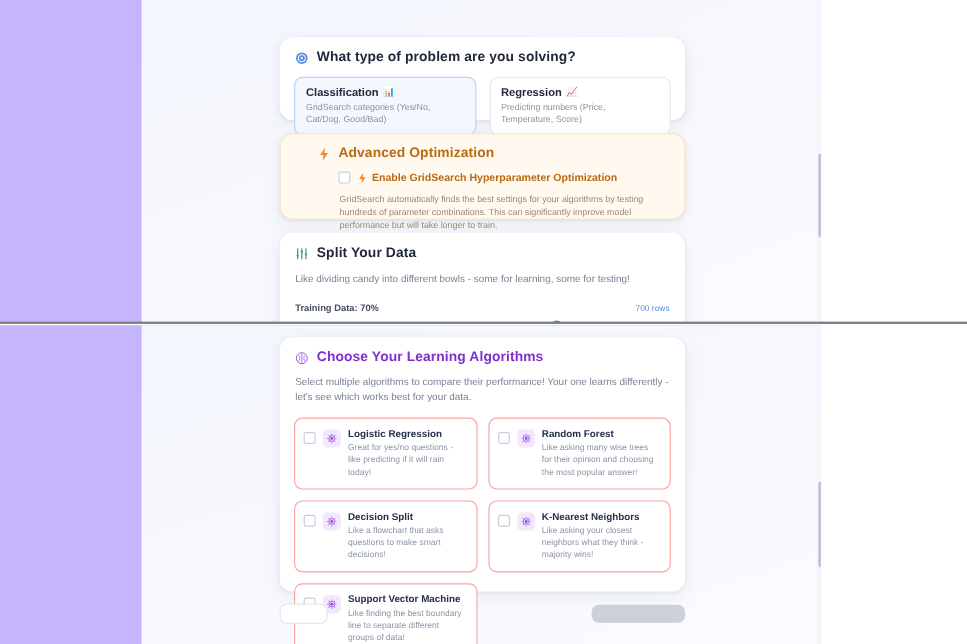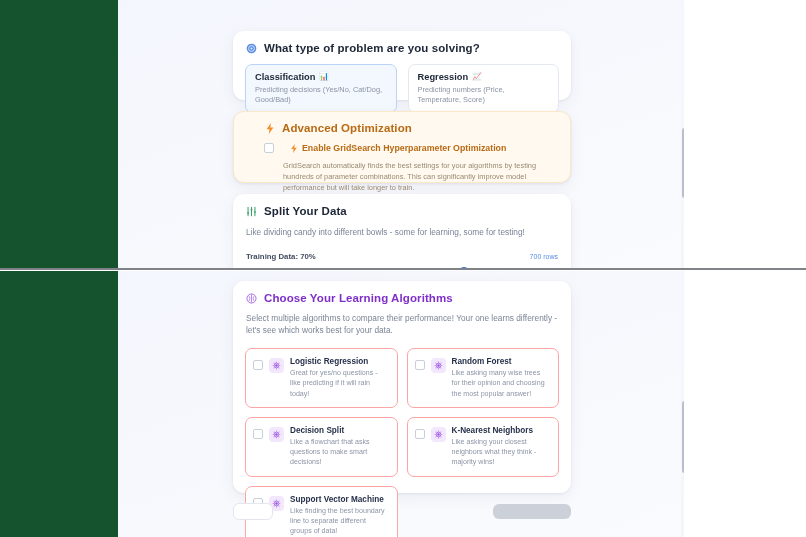--- a/index.html
+++ b/index.html
@@ -14,21 +14,21 @@
     background: #ffffff;
     position: relative;
   }
 
   
   .pane {
     position: absolute;
     left: 0;
     width: 684px;
     overflow: hidden;
-    background: #14532d;
+    background: #c4b5fd;
   }
   #pane-top    { top: 0;     height: 269px; }
   #pane-bottom { top: 271px; height: 266px; }
 
   .split-divider {
     position: absolute;
     left: 0;
     top: 268px;
     width: 806px;
     height: 2px;
@@ -119,21 +119,21 @@
   .emoji { font-size: 8px; line-height: 1; }
 
   
   #card-advanced {
     left: 233px; top: 111px; width: 338px; height: 72px;
     padding: 10px 30px;
     background: #fff9ef;
     border: 1px solid #fbe8c9;
   }
   #card-advanced .card-title { color: #b96a14; margin: 0 0 9px 1px; }
-  .gs-row { display: flex; align-items: center; gap: 16px; margin-left: 0; }
+  .gs-row { display: flex; align-items: center; gap: 6px; margin-left: 18px; }
   .cbox {
     width: 8px; height: 8px;
     border: 1px solid #c8cfda;
     border-radius: 2px;
     background: #fff;
     flex: 0 0 auto;
   }
   .gs-label {
     font-size: 8.8px;
     font-weight: bold;
@@ -243,21 +243,21 @@
       </span>
       <span>What type of problem are you solving?</span>
     </div>
 
     <div class="choice-row">
       <div class="choice selected">
         <div class="choice-head">
           <span>Classification</span>
           <span class="emoji">📊</span>
         </div>
-        <div class="choice-desc">Predicting decisions (Yes/No, Cat/Dog, Good/Bad)</div>
+        <div class="choice-desc">GridSearch categories (Yes/No, Cat/Dog, Good/Bad)</div>
       </div>
 
       <div class="choice">
         <div class="choice-head">
           <span>Regression</span>
           <span class="emoji">📈</span>
         </div>
         <div class="choice-desc">Predicting numbers (Price, Temperature, Score)</div>
       </div>
     </div>

